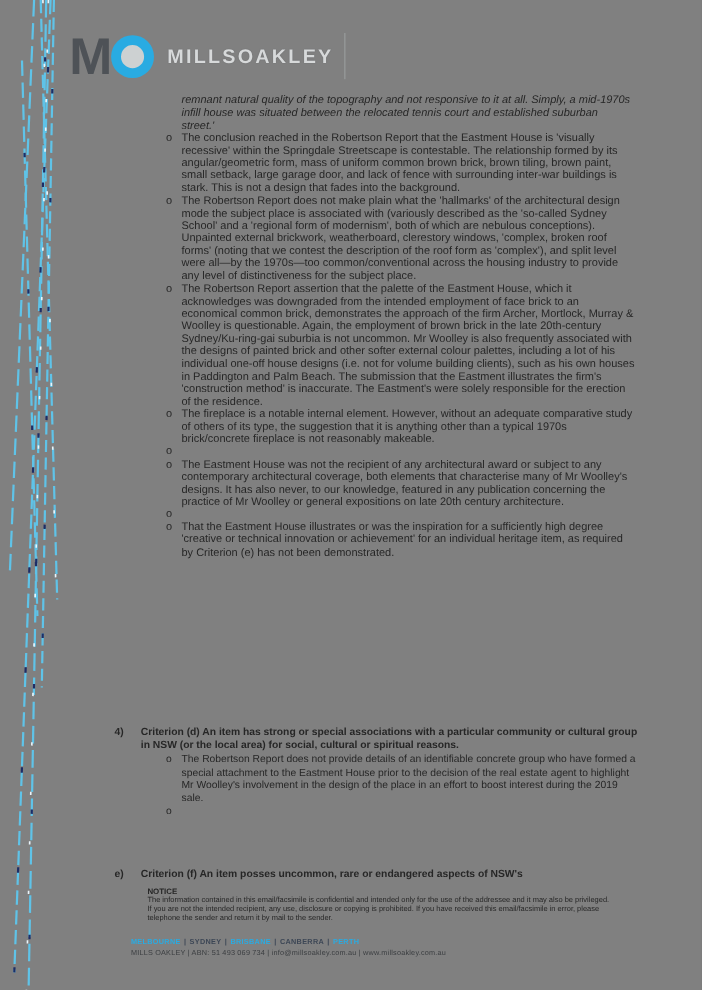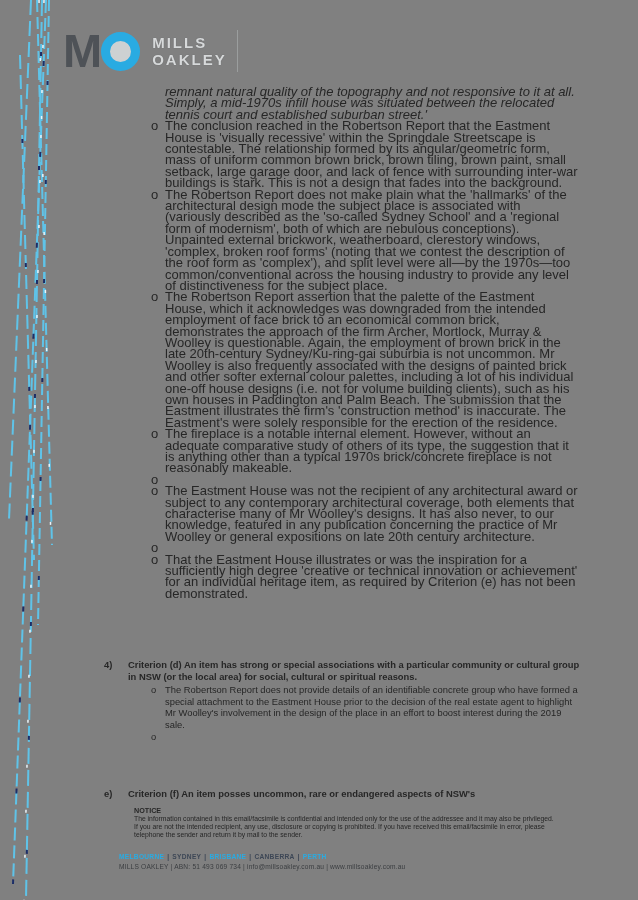--- a/index.html
+++ b/index.html
@@ -23,29 +23,29 @@
   .letterhead{position:absolute;left:63px;top:26px;height:50px;display:flex;align-items:center;}
   .logo-m{
     font-size:47px;font-weight:bold;color:var(--logo-grey);
     line-height:44px;letter-spacing:-2px;
   }
   .logo-ring{
     display:inline-block;width:21px;height:21px;border:9px solid var(--accent);
     border-radius:50%;margin-left:1px;background:#cdd1d2;
   }
   .logo-words{
-    display:flex;flex-direction:column;margin-left:12px;
-    font-weight:bold;font-size:15px;line-height:17px;letter-spacing:2px;
+    display:flex;margin-left:12px;
+    font-weight:bold;font-size:18px;line-height:17px;letter-spacing:2px;
     color:var(--logo-light);text-shadow:0 0 1px #5c5f61;
   }
   .logo-divider{display:inline-block;width:1px;height:42px;background:#9b9e9e;margin-left:10px;}
   
   .content{
     position:absolute;left:104px;top:86px;width:478px;height:572px;overflow:hidden;
-    font-size:13px;line-height:11.4px;color:var(--ink);
+    font-size:10px;line-height:11.4px;color:var(--ink);
   }
   .quote{margin:0 0 0 61px;width:410px;font-style:italic;}
   .brow{display:flex;padding-left:47px;}
   .bmark{width:14px;flex:0 0 14px;}
   .brow p{margin:0;width:414px;}
   .heading{display:flex;font-weight:bold;}
   .hmark{width:24px;flex:0 0 24px;}
   .heading p{margin:0;width:452px;}
   .sec-d{position:absolute;left:104px;top:659px;width:478px;font-size:9.4px;line-height:11.6px;}
   .sec-d .blist{margin-top:2px;}

